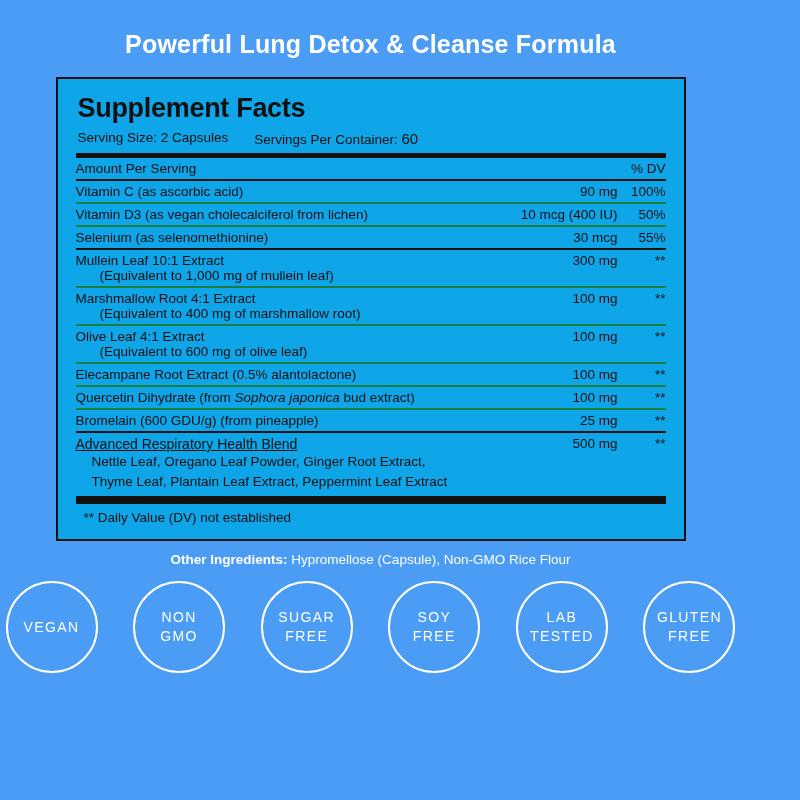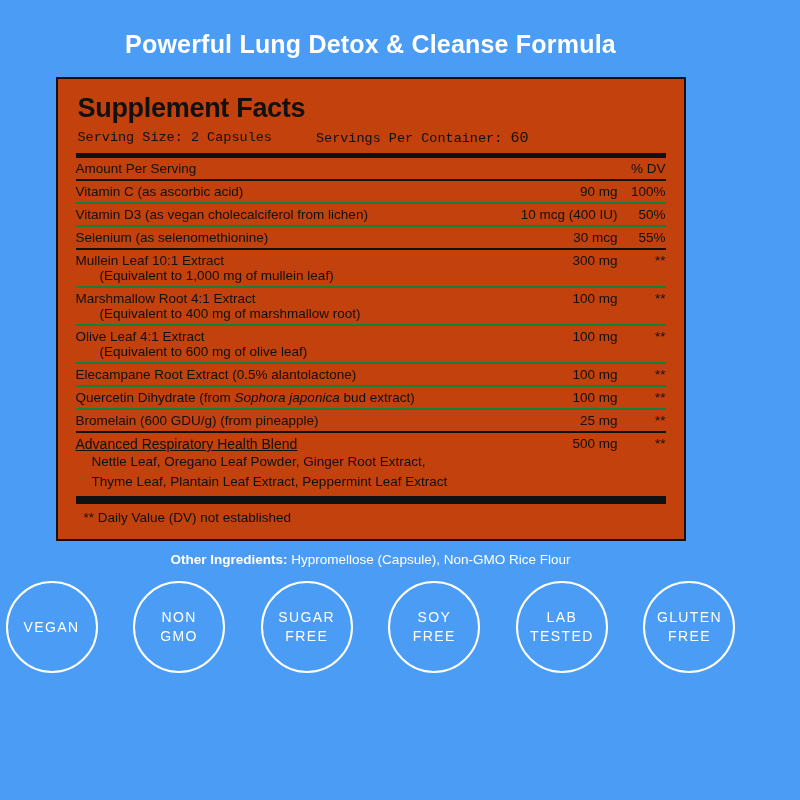--- a/index.html
+++ b/index.html
@@ -23,38 +23,37 @@
     margin-top: 30px;
     font-size: 25px;
     font-weight: bold;
     color: #ffffff;
     letter-spacing: 0.2px;
     text-align: center;
   }
   .panel {
     margin-top: 18px;
     width: 630px;
-    background: #c2410c;
+    background: #0ea5e9;
     border: 2px solid #111111;
     padding: 12px 18px 14px 18px;
   }
   .sf-title {
     font-size: 27px;
     font-weight: bold;
     color: #111;
     letter-spacing: -0.3px;
     margin: 2px 0 6px 2px;
   }
   .serving-row {
     display: flex;
     font-size: 13.5px;
     color: #111;
     margin: 0 0 6px 2px;
-    gap: 44px;
-    font-family: Liberation Mono, monospace;
+    gap: 26px;
   }
   .serving-row .sv-val { font-size: 15px; }
   .rule-thick { border-top: 5px solid #111; margin: 2px 0 0 0; }
   .rule-heavy { border-top: 8px solid #111; margin-top: 2px;}
 
   table.facts { width: 100%; border-collapse: collapse; }
   table.facts td {
     font-size: 13.5px;
     color: #111;
     padding: 3px 0 3px 0;

